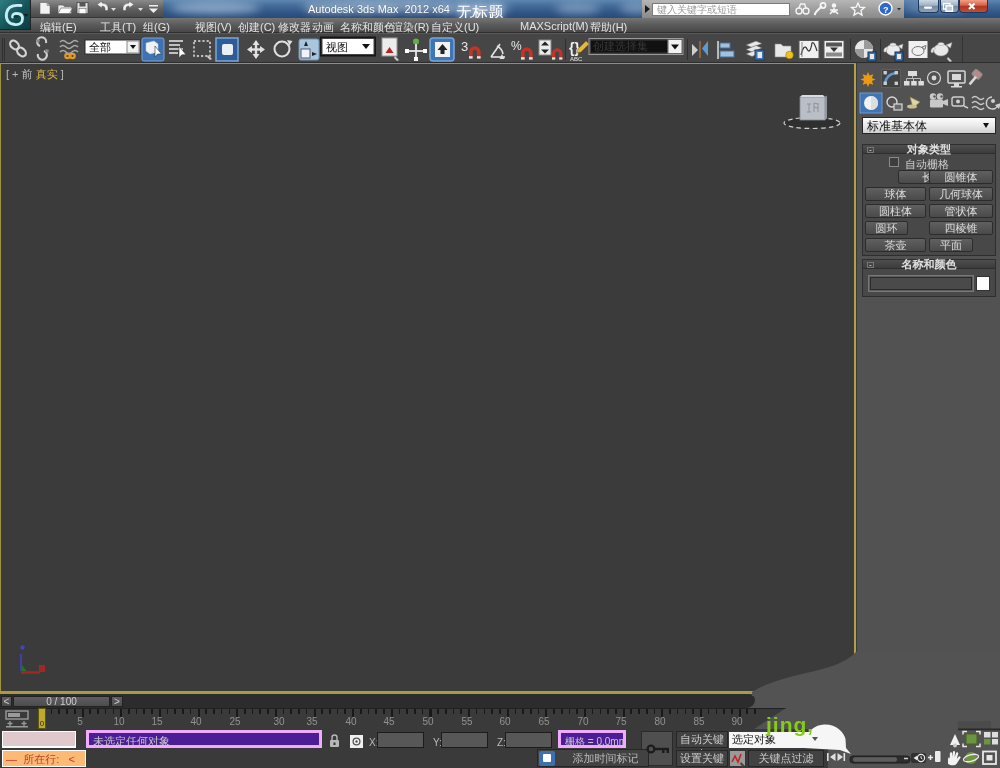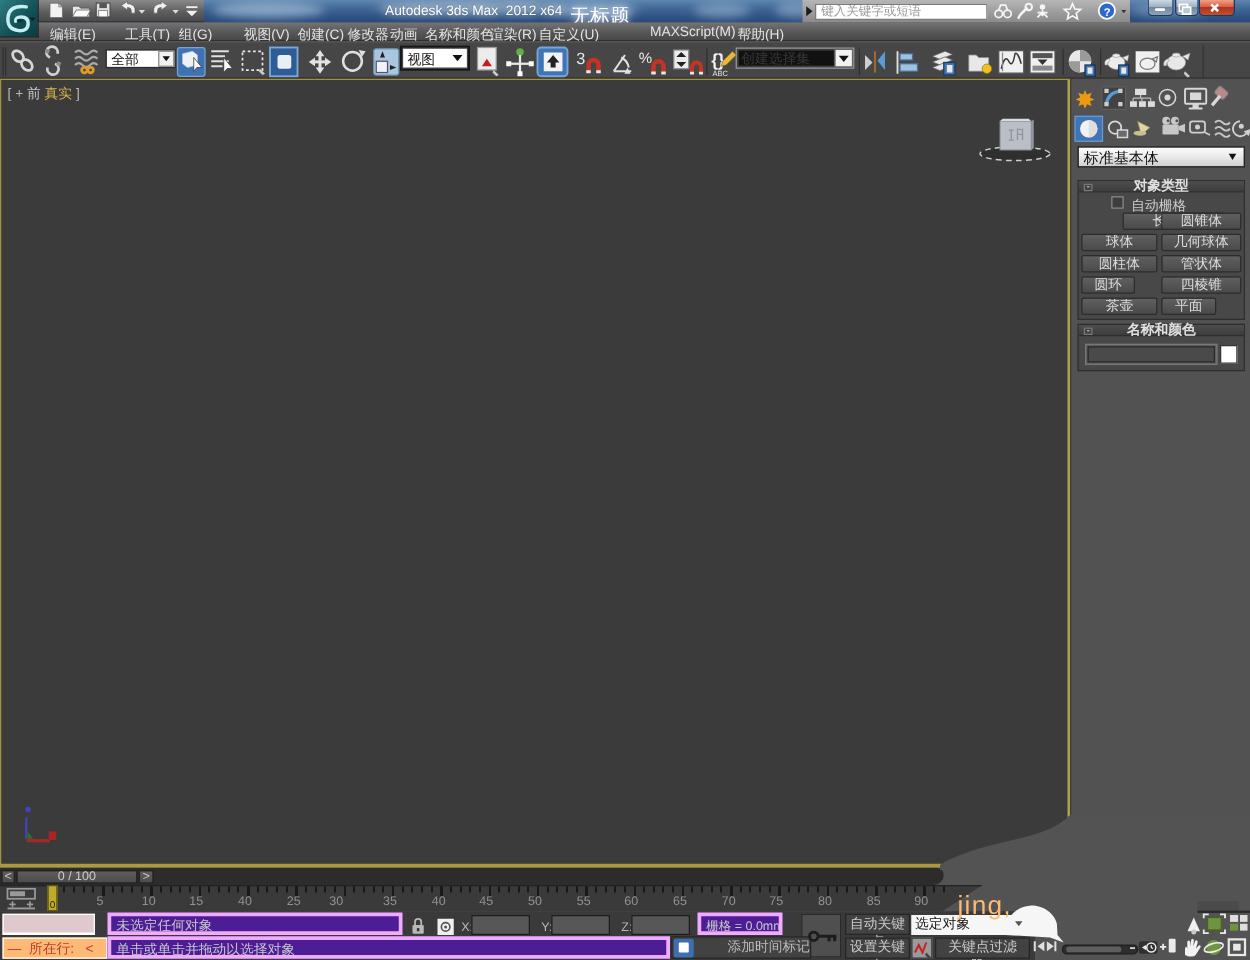--- a/index.html
+++ b/index.html
@@ -43,21 +43,21 @@
 .rnum{position:absolute;top:716px;font-size:10px;color:#929292;transform:translateX(-50%)}
 #marker0{left:38px;top:708px;width:8px;height:21px;background:#bcab2e;border:1px solid #5f5511;color:#2e2a04;font-size:8px;text-align:center;line-height:30px}
 #statusbase{left:0;top:729px;width:828px;height:39px;background:#3a3a3a}
 .sbox{position:absolute;background:#4c1d95;border:3px solid #f0abfc;color:#c9c9c9;font-size:11px;white-space:nowrap;overflow:hidden}
 .slabel{position:absolute;color:#b9b9b9;font-size:10px}
 .sfield{position:absolute;width:47px;height:16px;background:#575757;border:1px solid #1c1c1c}
 #pink1{left:2px;top:731px;width:74px;height:17px;background:#dfc9cc;border:1px solid #fff;border-bottom:2px solid #fff}
 #pink2{left:2px;top:750px;width:84px;height:17px;background:#fdba74;border:1px solid #fff;color:#c23b32;font-size:11px;line-height:16px}
 .kbtn{position:absolute;background:#424242;border:1px solid #262626;color:#cccccc;font-size:11px;text-align:center;line-height:15px}
 #whitebox{left:729px;top:732px;width:93px;height:16px;background:#f6f6f6;color:#111;font-size:11px;line-height:15px;padding-left:3px;z-index:22}
-#jing{left:766px;top:713px;color:#fdba74;font-size:21px;font-weight:normal;z-index:22;letter-spacing:1px}
+#jing{left:766px;top:713px;color:#84cc16;font-size:21px;font-weight:bold;z-index:22;letter-spacing:1px}
 svg{position:absolute;overflow:visible}
 .svgtxt{font-family:"Liberation Sans",sans-serif}
 </style></head>
 <body>
 <div id="root">
 
   <div class="abs" id="titlebar">
     <div class="tglow" style="left:170px;top:2px;width:90px;height:12px;background:rgba(200,220,240,.55)"></div>
     <div class="tglow" style="left:440px;top:2px;width:70px;height:12px;background:rgba(190,215,240,.5)"></div>
     <div class="tglow" style="left:300px;top:1px;width:150px;height:10px;background:rgba(255,255,255,.35)"></div>
@@ -133,21 +133,21 @@
   <div class="tbtn" style="left:111px;top:696px;width:12px;height:11px;line-height:10px">&gt;</div>
   <div class="abs" id="ruler"></div>
   <div class="abs" id="ticks-min"></div>
   <div class="abs" id="ticks-maj"></div>
   <div class="abs" id="marker0">0</div>
   <span class="rnum" style="left:80px">5</span>
   <span class="rnum" style="left:119px">10</span>
   <span class="rnum" style="left:157px">15</span>
   <span class="rnum" style="left:196px">40</span>
   <span class="rnum" style="left:235px">25</span>
-  <span class="rnum" style="left:269px">30</span>
+  <span class="rnum" style="left:279px">30</span>
   <span class="rnum" style="left:312px">35</span>
   <span class="rnum" style="left:351px">40</span>
   <span class="rnum" style="left:389px">45</span>
   <span class="rnum" style="left:428px">50</span>
   <span class="rnum" style="left:467px">55</span>
   <span class="rnum" style="left:505px">60</span>
   <span class="rnum" style="left:544px">65</span>
   <span class="rnum" style="left:583px">70</span>
   <span class="rnum" style="left:621px">75</span>
   <span class="rnum" style="left:660px">80</span>
@@ -161,22 +161,21 @@
   <div class="sfield" style="left:377px;top:732px"></div>
   <span class="slabel" style="left:433px;top:737px">Y:</span>
   <div class="sfield" style="left:441px;top:732px"></div>
   <span class="slabel" style="left:497px;top:737px">Z:</span>
   <div class="sfield" style="left:505px;top:732px"></div>
   <div class="sbox" style="left:558px;top:730px;width:68px;height:18px;line-height:17px;padding-left:4px;font-size:10px">栅格 = 0.0mm</div>
   <div class="abs" style="left:641px;top:731px;width:32px;height:35px;background:#4f4f4f;border:1px solid #2a2a2a"></div>
   <div class="kbtn" style="left:676px;top:731px;width:52px;height:17px">自动关键点</div>
 
   <div class="abs" id="pink2">&nbsp;—&nbsp;&nbsp;所在行:&nbsp;&nbsp;&nbsp;&lt;</div>
-  <div class="sbox" style="left:86px;top:749px;width:450px;height:18px;line-height:17px;padding-left:4px">单击或单击并拖动以选择对象</div>
-  <div class="kbtn" style="left:537px;top:749px;width:112px;height:18px;text-align:right;padding-left:25px;line-height:17px;color:#bbb">添加时间标记</div>
+  <div class="kbtn" style="left:537px;top:749px;width:112px;height:18px;text-align:center;padding-left:25px;line-height:17px;color:#bbb">添加时间标记</div>
   <div class="abs" style="left:539px;top:751px;width:16px;height:15px;background:#3f6fae;border-radius:2px"></div>
   <div class="abs" style="left:543px;top:754px;width:8px;height:8px;background:#fff;border-radius:1px"></div>
   <div class="kbtn" style="left:676px;top:750px;width:52px;height:17px">设置关键点</div>
   <div class="abs" style="left:729px;top:750px;width:17px;height:17px;background:#9a9a9a;border:1px solid #333"></div>
   <div class="kbtn" style="left:748px;top:750px;width:76px;height:17px">关键点过滤器...</div>
 
   <svg style="left:780px;top:706px;z-index:21" width="80" height="52" viewBox="0 0 80 52">
     <path d="M24,42 L24,34 C28,25 35,19 44,18.5 C56,18 64,26 65.5,33 L66,42 L71,48 L60,44 Z" fill="#f6f6f6"></path>
   </svg>
   <div class="abs" id="whitebox">选定对象<span style="position:absolute;right:4px;top:5px;width:0;height:0;border:3px solid transparent;border-top:4px solid #555"></span></div>

